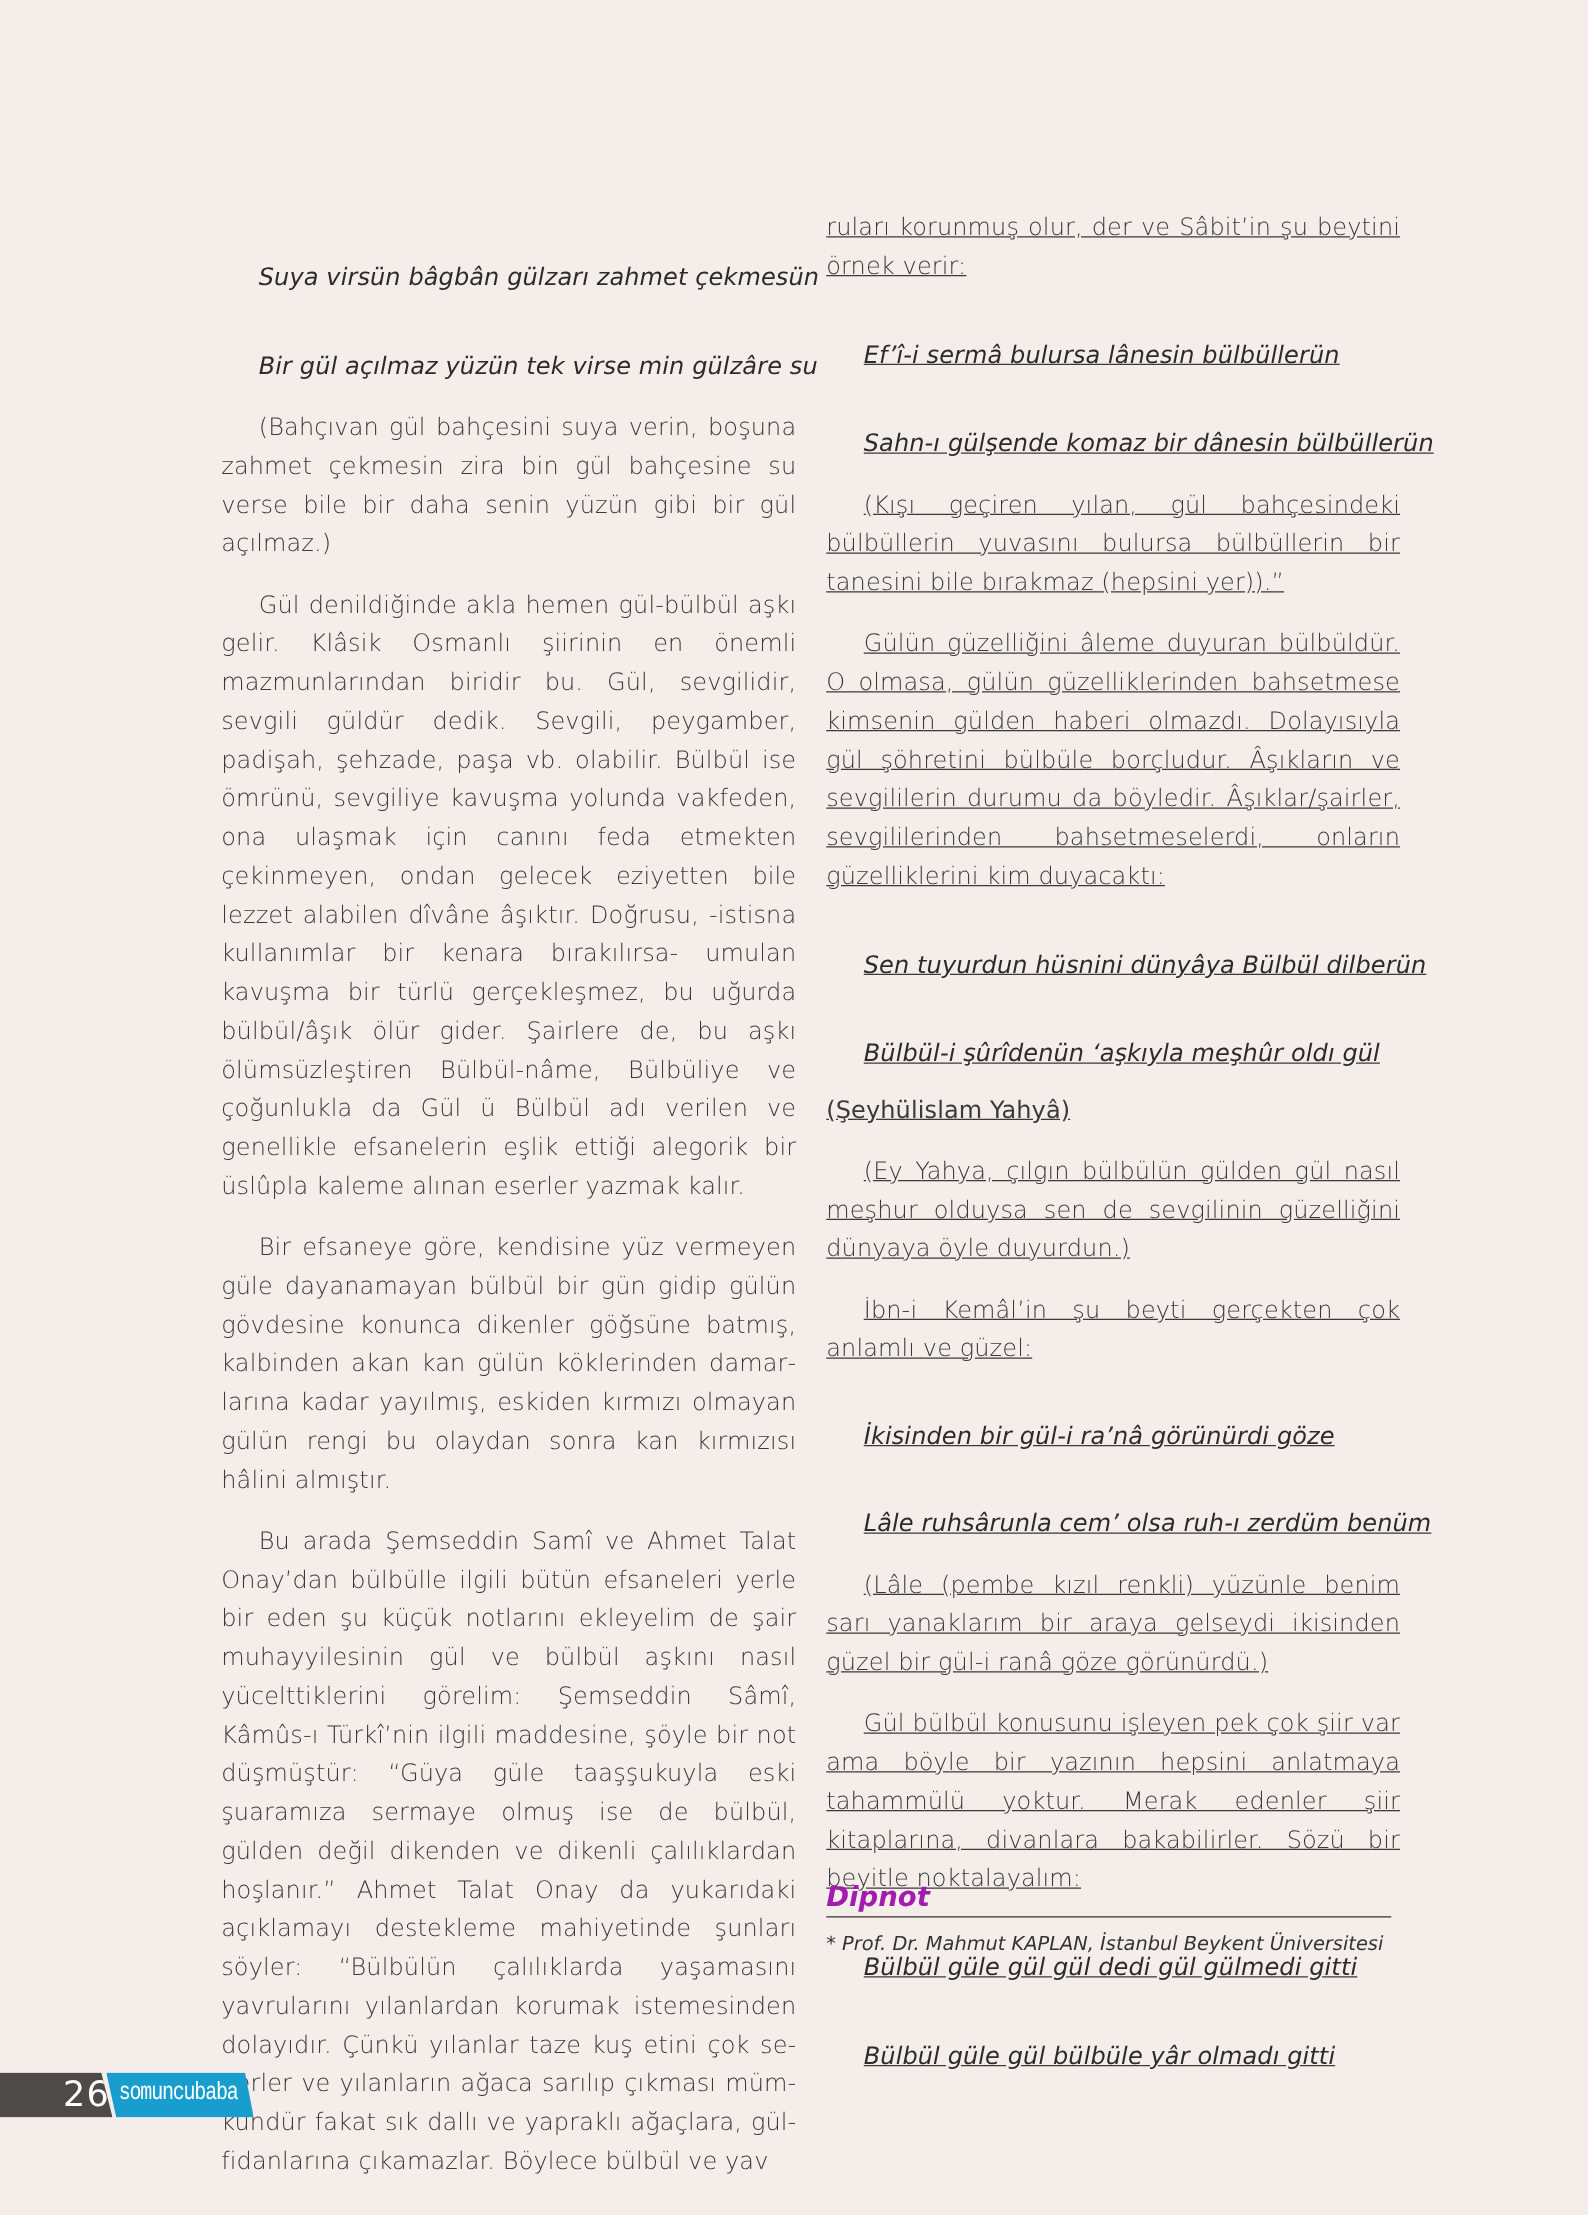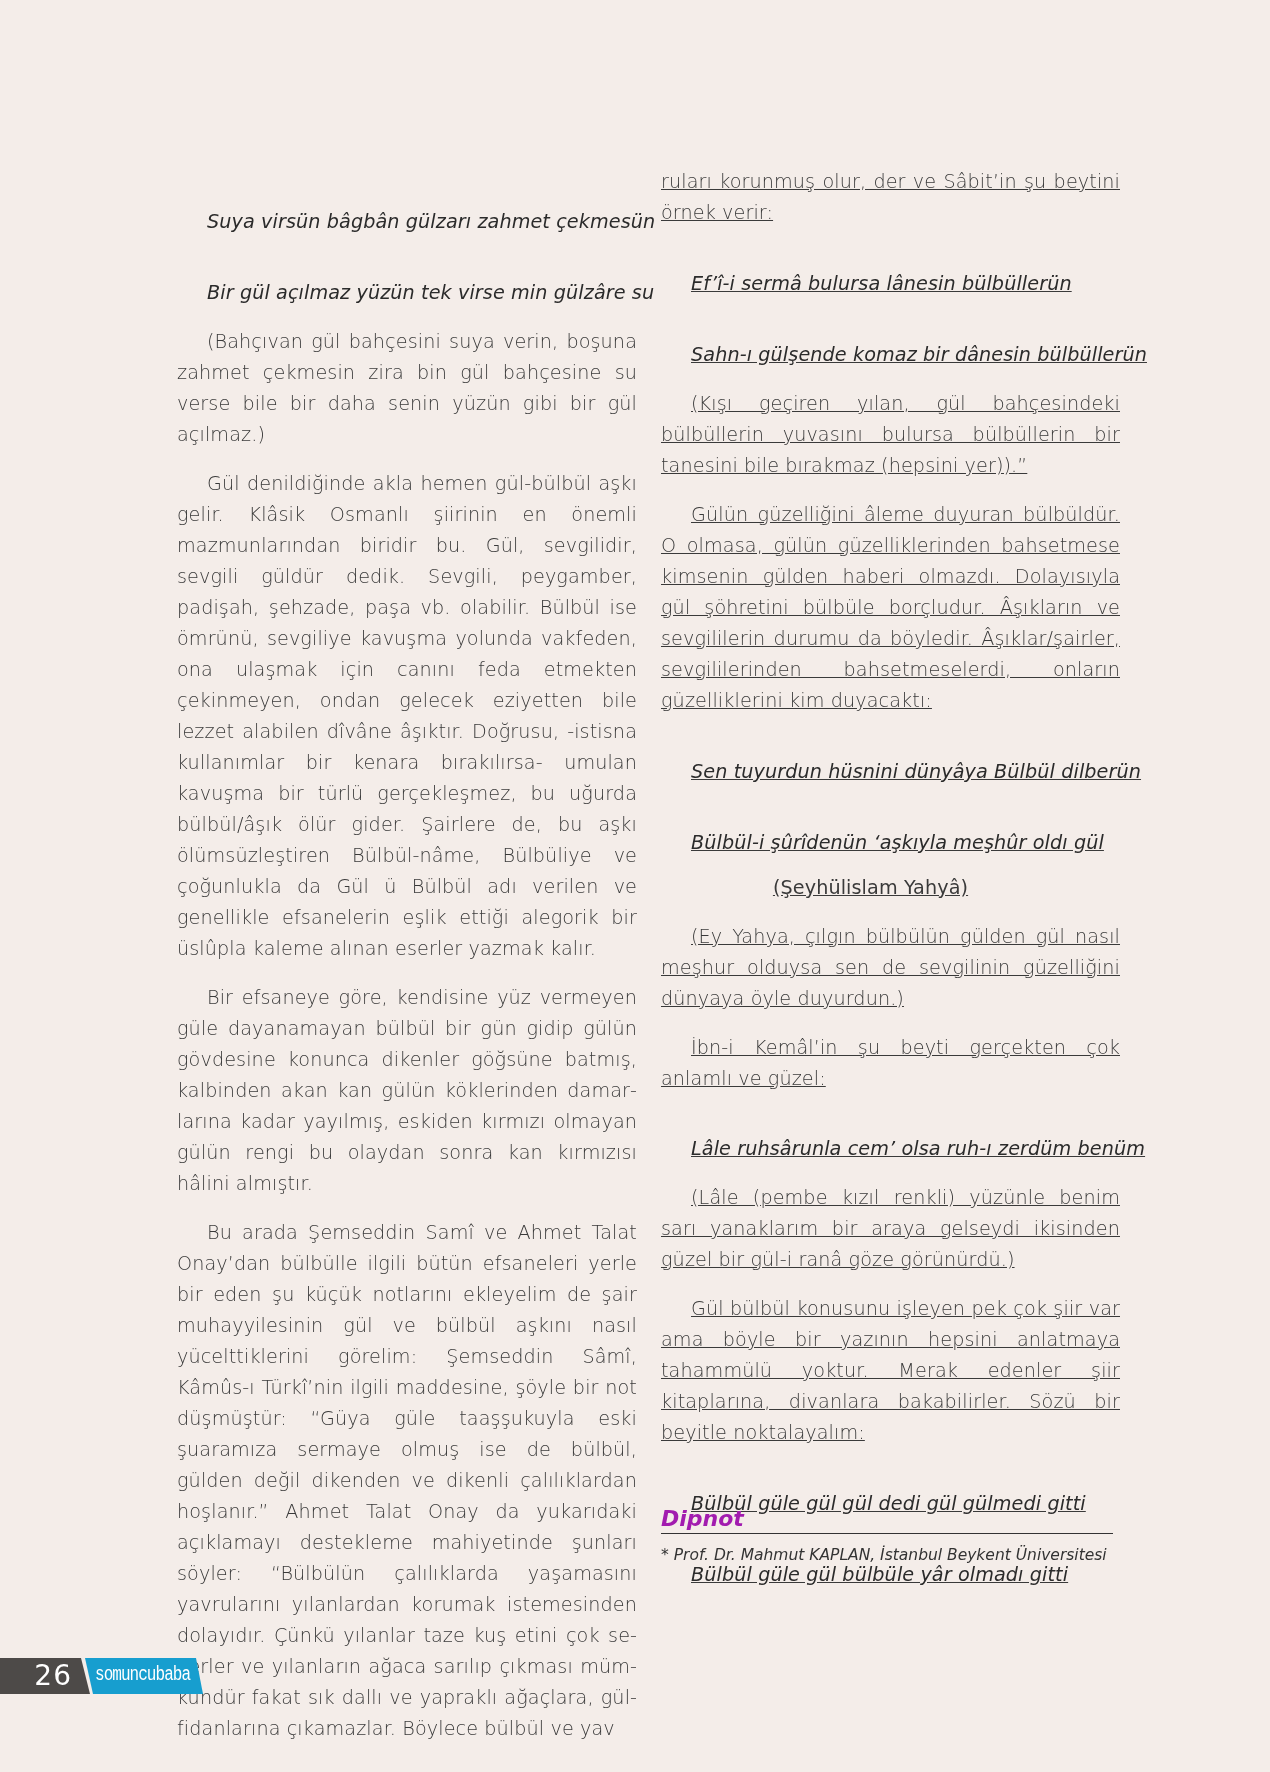--- a/index.html
+++ b/index.html
@@ -12,32 +12,32 @@
   .col { position: absolute; top: 166px; font-size: 19.2px; line-height: 31px; letter-spacing: 0.1px; }
   .col.left { left: 177px; width: 460px; }
   .col.right { left: 661px; width: 459px; text-decoration: underline; }
   p { margin: 0 0 18px 0; text-align: justify; text-indent: 30px; hyphens: manual; font-weight: 300; }
   p.noindent { text-indent: 0; }
   .verse { margin: 0 0 18px 0; font-style: italic; color: #2b2b2b; }
   .verse .line { display: block; white-space: nowrap; margin-top: 40px; }
   .verse.indent .line { padding-left: 30px; }
   .verse.left-col .line { padding-left: 30px; }
   .verse.tight { line-height: 30px; }
-  .attribution { text-align: center; padding-right: 40px; margin: -4px 0 18px 0; }
+  .attribution { text-align: left; padding-right: 40px; margin: -4px 0 18px 0; }
   .footnote { position: absolute; left: 661px; top: 1506px; width: 452px; }
   .footnote-title { font-style: italic; font-weight: bold; font-size: 22px; color: #a21caf; padding-bottom: 2px; border-bottom: 1.5px solid #333; }
   .footnote-text { font-style: italic; font-size: 15.5px; color: #333; margin-top: 12px; }
   .folio { position: absolute; left: 0; top: 1658px; height: 36px; }
   .folio .num {
     position: absolute; left: 0; top: 0; width: 90px; height: 36px;
     background: #4d4a48; color: #fff; font-size: 28px; line-height: 36px;
     text-align: right; padding-right: 0; letter-spacing: 1px;
     clip-path: polygon(0 0, 81px 0, 90px 36px, 0 36px);
   }
-  .folio .num span { display: inline-block; margin-right: 18px; }
+  .folio .num span { display: inline-block; margin-right: 2px; }
   .folio .brand {
     position: absolute; left: 85px; top: 0; width: 118px; height: 36px;
     background: #179ecf; color: #fff; font-size: 20px; line-height: 34px;
     clip-path: polygon(0 0, 111px 0, 118px 36px, 8px 36px);
     letter-spacing: -1.2px; font-family: Liberation Mono, monospace;
   }
   .folio .brand span { display: inline-block; margin-left: 10px; transform: scaleX(0.8); transform-origin: left center; }
 </style>
 </head>
 <body>
@@ -62,20 +62,21 @@
   <p>(Kışı geçiren yılan, gül bahçesindeki bülbülle­rin yuvasını bulursa bülbüllerin bir tanesini bile bırakmaz (hepsini yer)).”</p>
   <p>Gülün güzelliğini âleme duyuran bülbüldür. O olmasa, gülün güzelliklerinden bahsetmese kimsenin gülden haberi olmazdı. Dolayısıyla gül şöhretini bülbüle borçludur. Âşıkların ve sevgili­lerin durumu da böyledir. Âşıklar/şairler, sevgili­lerinden bahsetmeselerdi, onların güzelliklerini kim duyacaktı:</p>
   <div class="verse indent">
     <span class="line">Sen tuyurdun hüsnini dünyâya Bülbül dilberün</span>
     <span class="line">Bülbül-i şûrîdenün ‘aşkıyla meşhûr oldı gül</span>
   </div>
   <div class="attribution">(Şeyhülislam Yahyâ)</div>
   <p>(Ey Yahya, çılgın bülbülün gülden gül nasıl meşhur olduysa sen de sevgilinin güzelliğini dünyaya öyle duyurdun.)</p>
   <p>İbn-i Kemâl’in şu beyti gerçekten çok anlamlı ve güzel:</p>
   <div class="verse indent tight">
+    <span class="line">İkisinden bir gül-i ra’nâ görünürdi göze</span>
     <span class="line">Lâle ruhsârunla cem’ olsa ruh-ı zerdüm benüm</span>
   </div>
   <p>(Lâle (pembe kızıl renkli) yüzünle benim sarı yanaklarım bir araya gelseydi ikisinden güzel bir gül-i ranâ göze görünürdü.)</p>
   <p>Gül bülbül konusunu işleyen pek çok şiir var ama böyle bir yazının hepsini anlatmaya taham­mülü yoktur. Merak edenler şiir kitaplarına, di­vanlara bakabilirler. Sözü bir beyitle noktalaya­lım:</p>
   <div class="verse indent">
     <span class="line">Bülbül güle gül gül dedi gül gülmedi gitti</span>
     <span class="line">Bülbül güle gül bülbüle yâr olmadı gitti</span>
   </div>
 </div>
 

